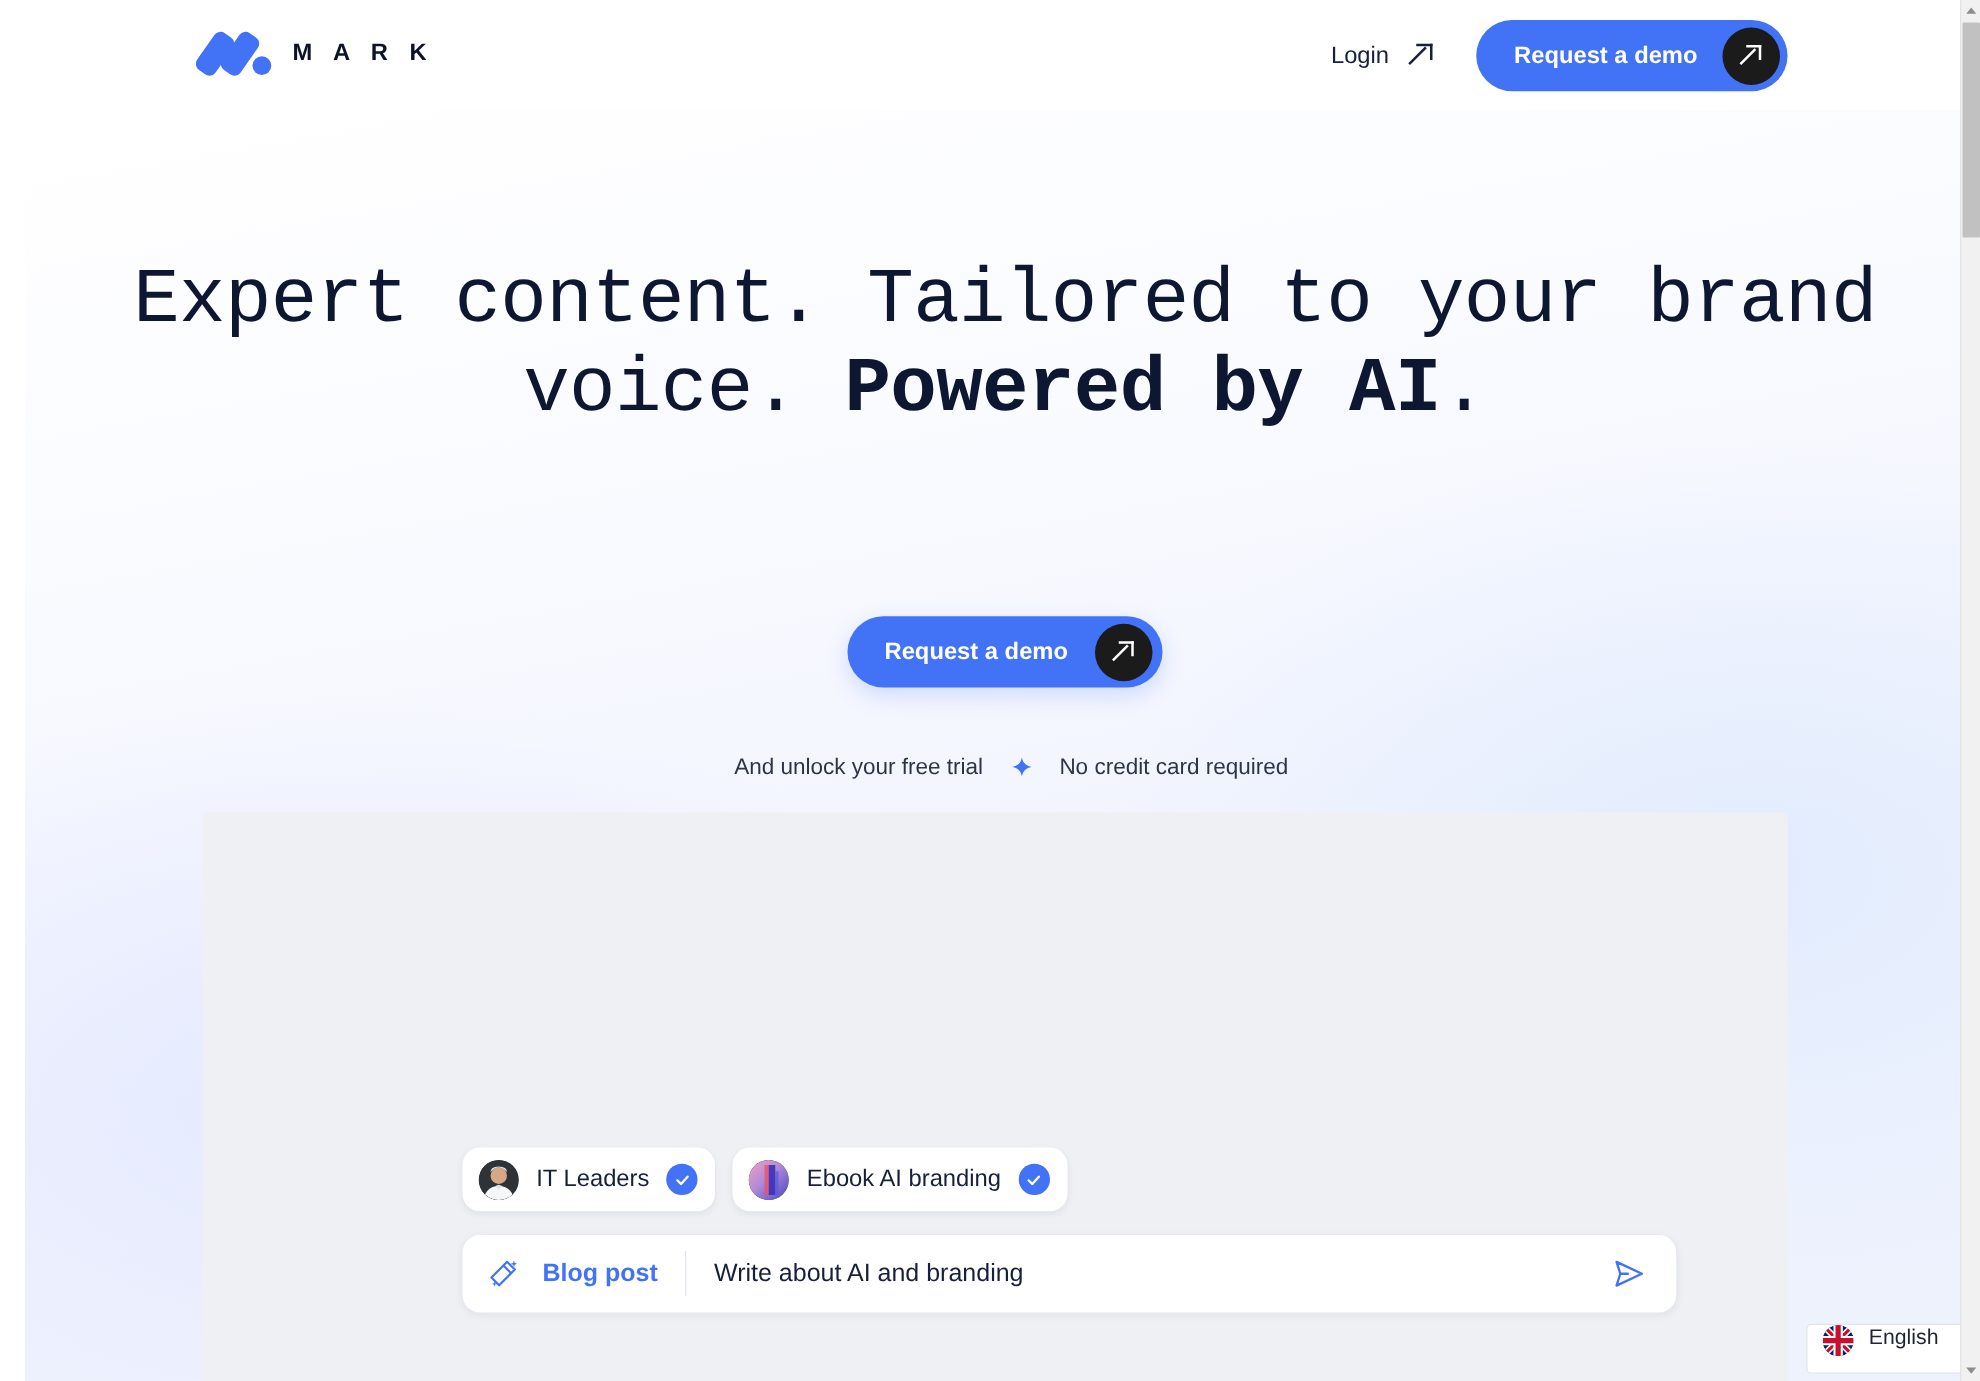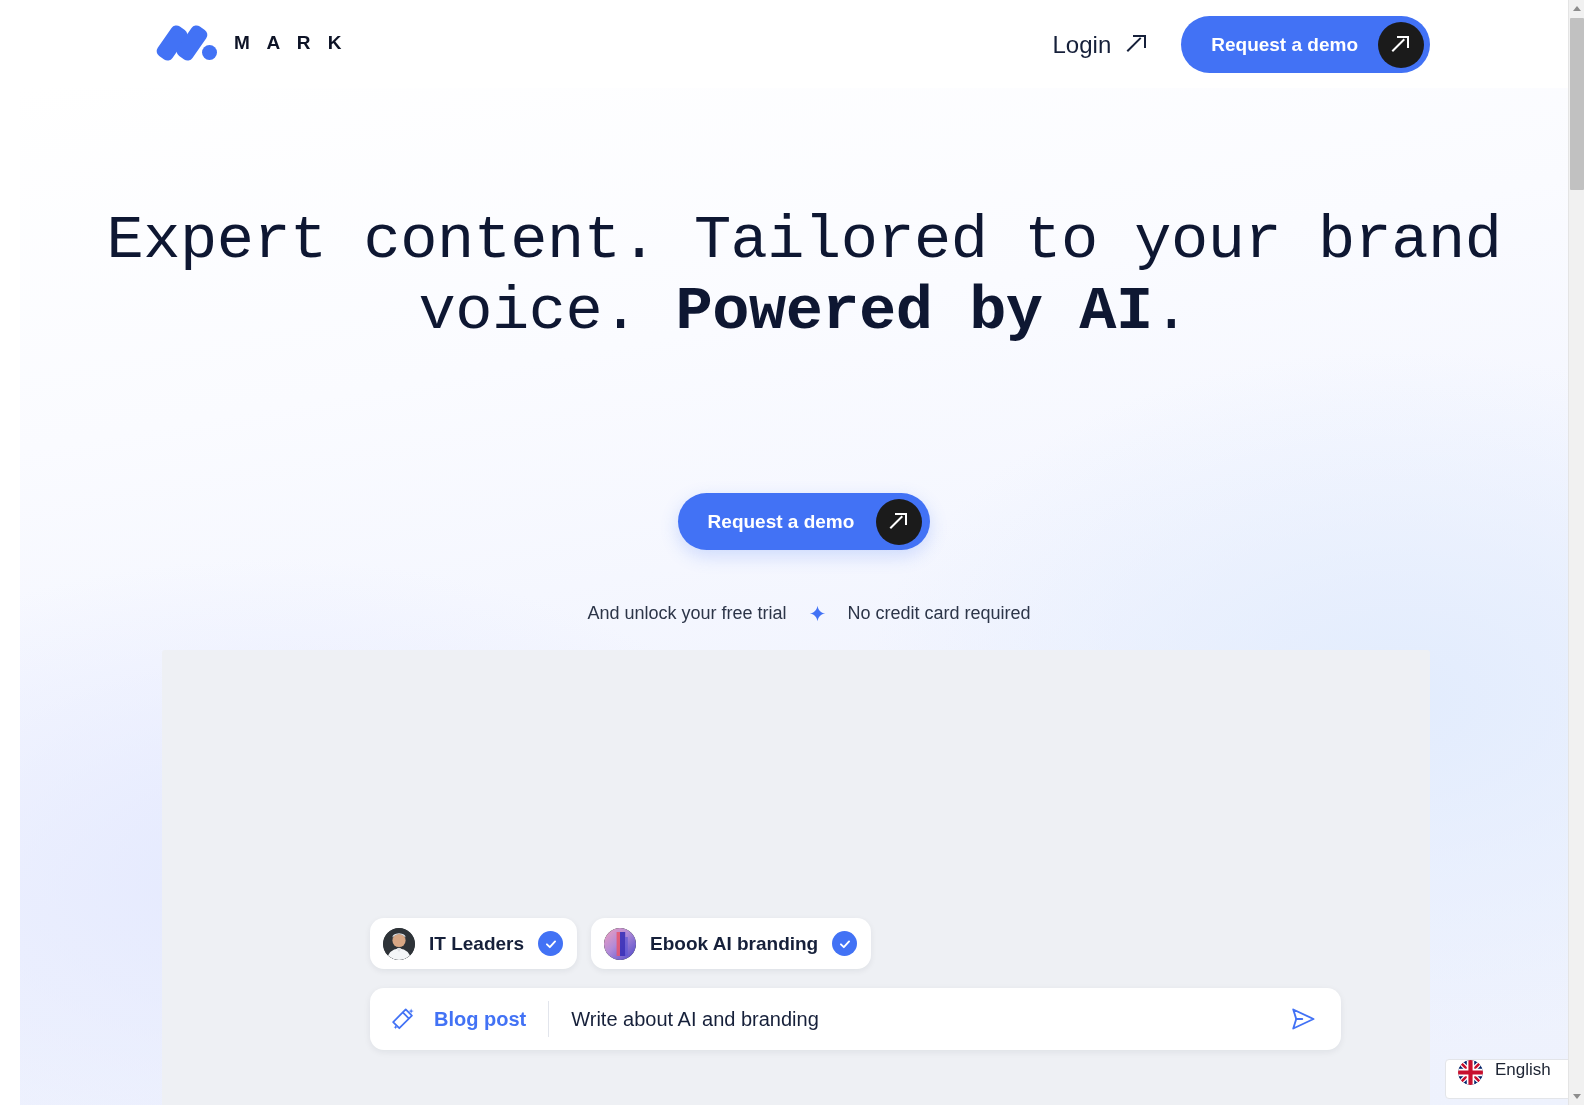--- a/index.html
+++ b/index.html
@@ -89,21 +89,21 @@
     border-bottom: 2.4px solid #16203a;
     transform: rotate(45deg) translate(-2px,-2px);
   }
 
   .nav-right {
     position: absolute;
     right: 158px; top: 16px;
     display: flex; align-items: center;
   }
   .login-link {
-    font-size: 24px; color: #16203a;
+    font-size: 19px; color: #16203a;
     display: flex; align-items: center; gap: 16px;
     cursor: pointer;
     margin-right: 36px;
   }
   .arrow-ne {
     width: 18px; height: 18px;
     position: relative;
     display: inline-block;
   }
   .arrow-ne::before {
@@ -251,21 +251,21 @@
     gap: 14px;
     box-shadow: 0 2px 6px rgba(16,24,40,0.07);
     cursor: pointer;
   }
   .chip-avatar {
     width: 32px; height: 32px; border-radius: 50%;
     flex: 0 0 auto; overflow: hidden; position: relative;
     background: #3a3f45;
   }
   .chip-label {
-    font-size: 19px; color: #16203a; white-space: nowrap; font-weight: bold;
+    font-size: 19px; color: #16203a; white-space: nowrap;
   }
   .chip-check {
     width: 25px; height: 25px; border-radius: 50%;
     background: #4272f5;
     display: flex; align-items: center; justify-content: center;
     flex: 0 0 auto;
   }
 
   .prompt-bar {
     position: absolute;

